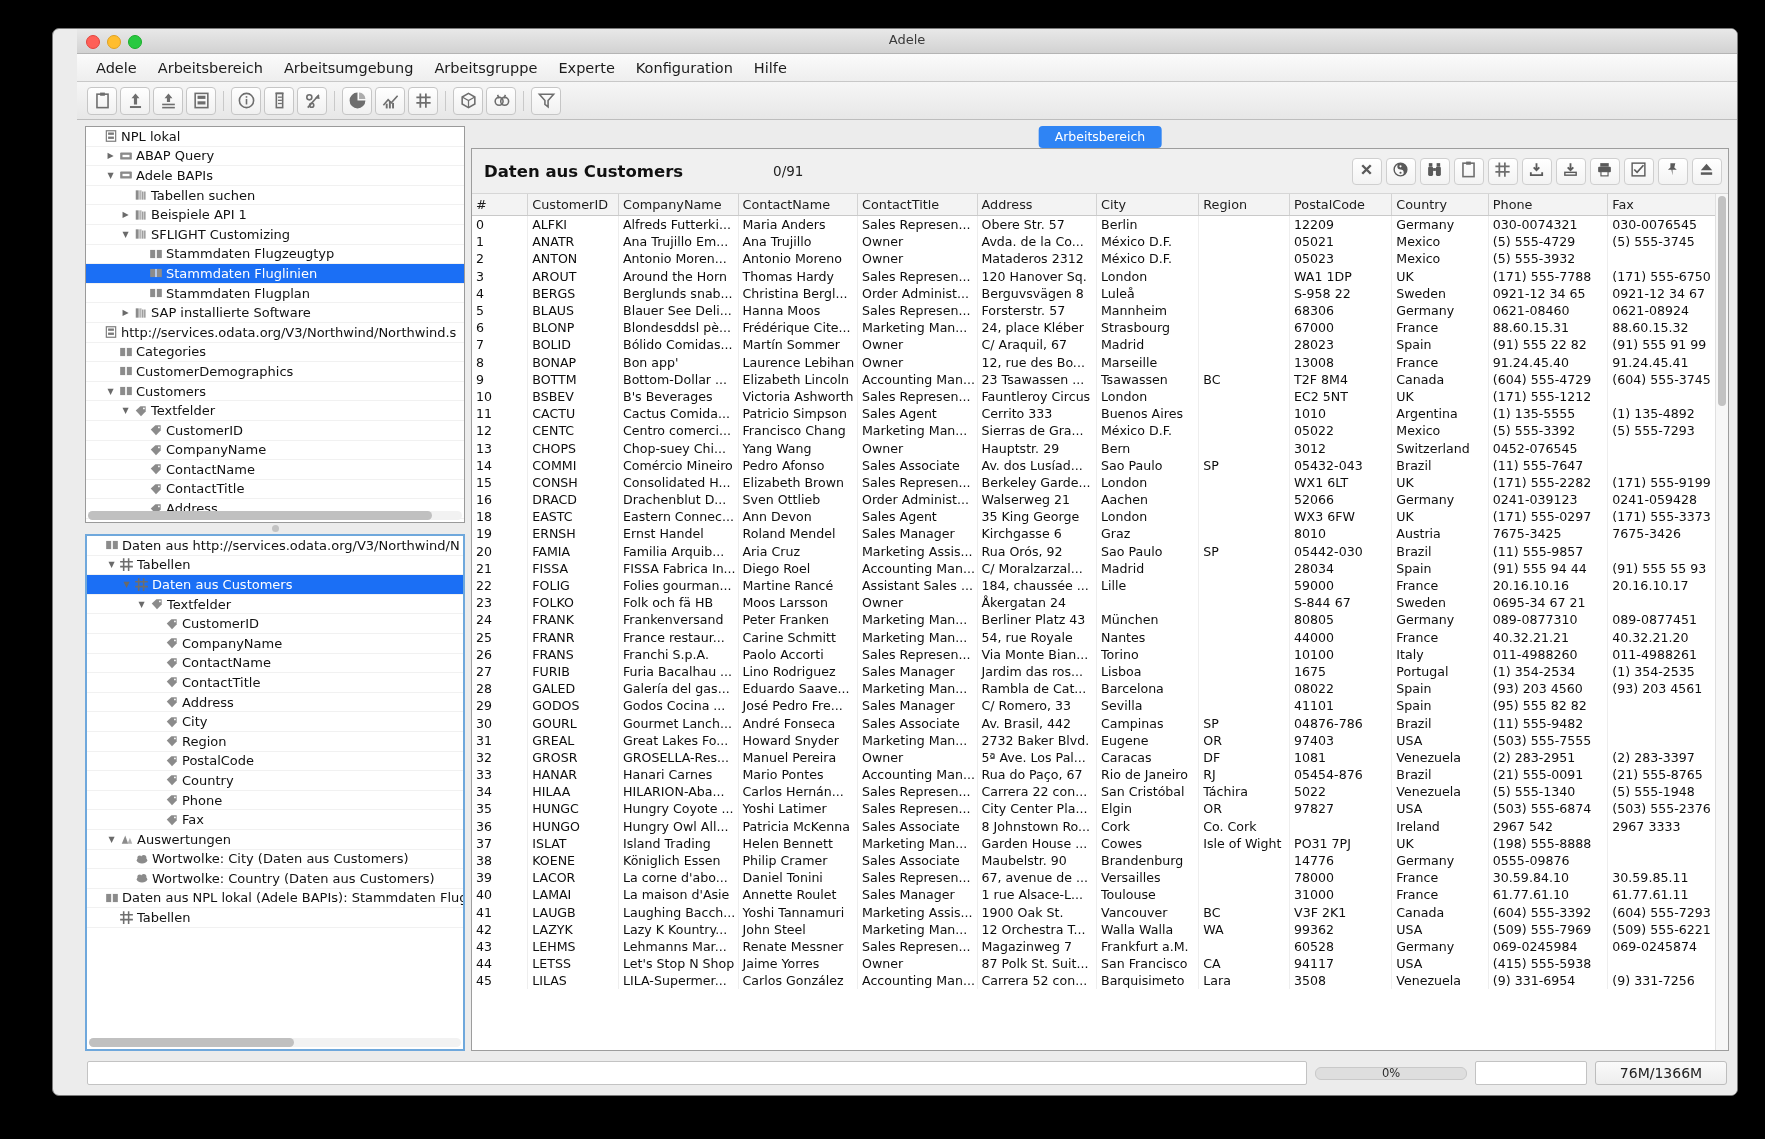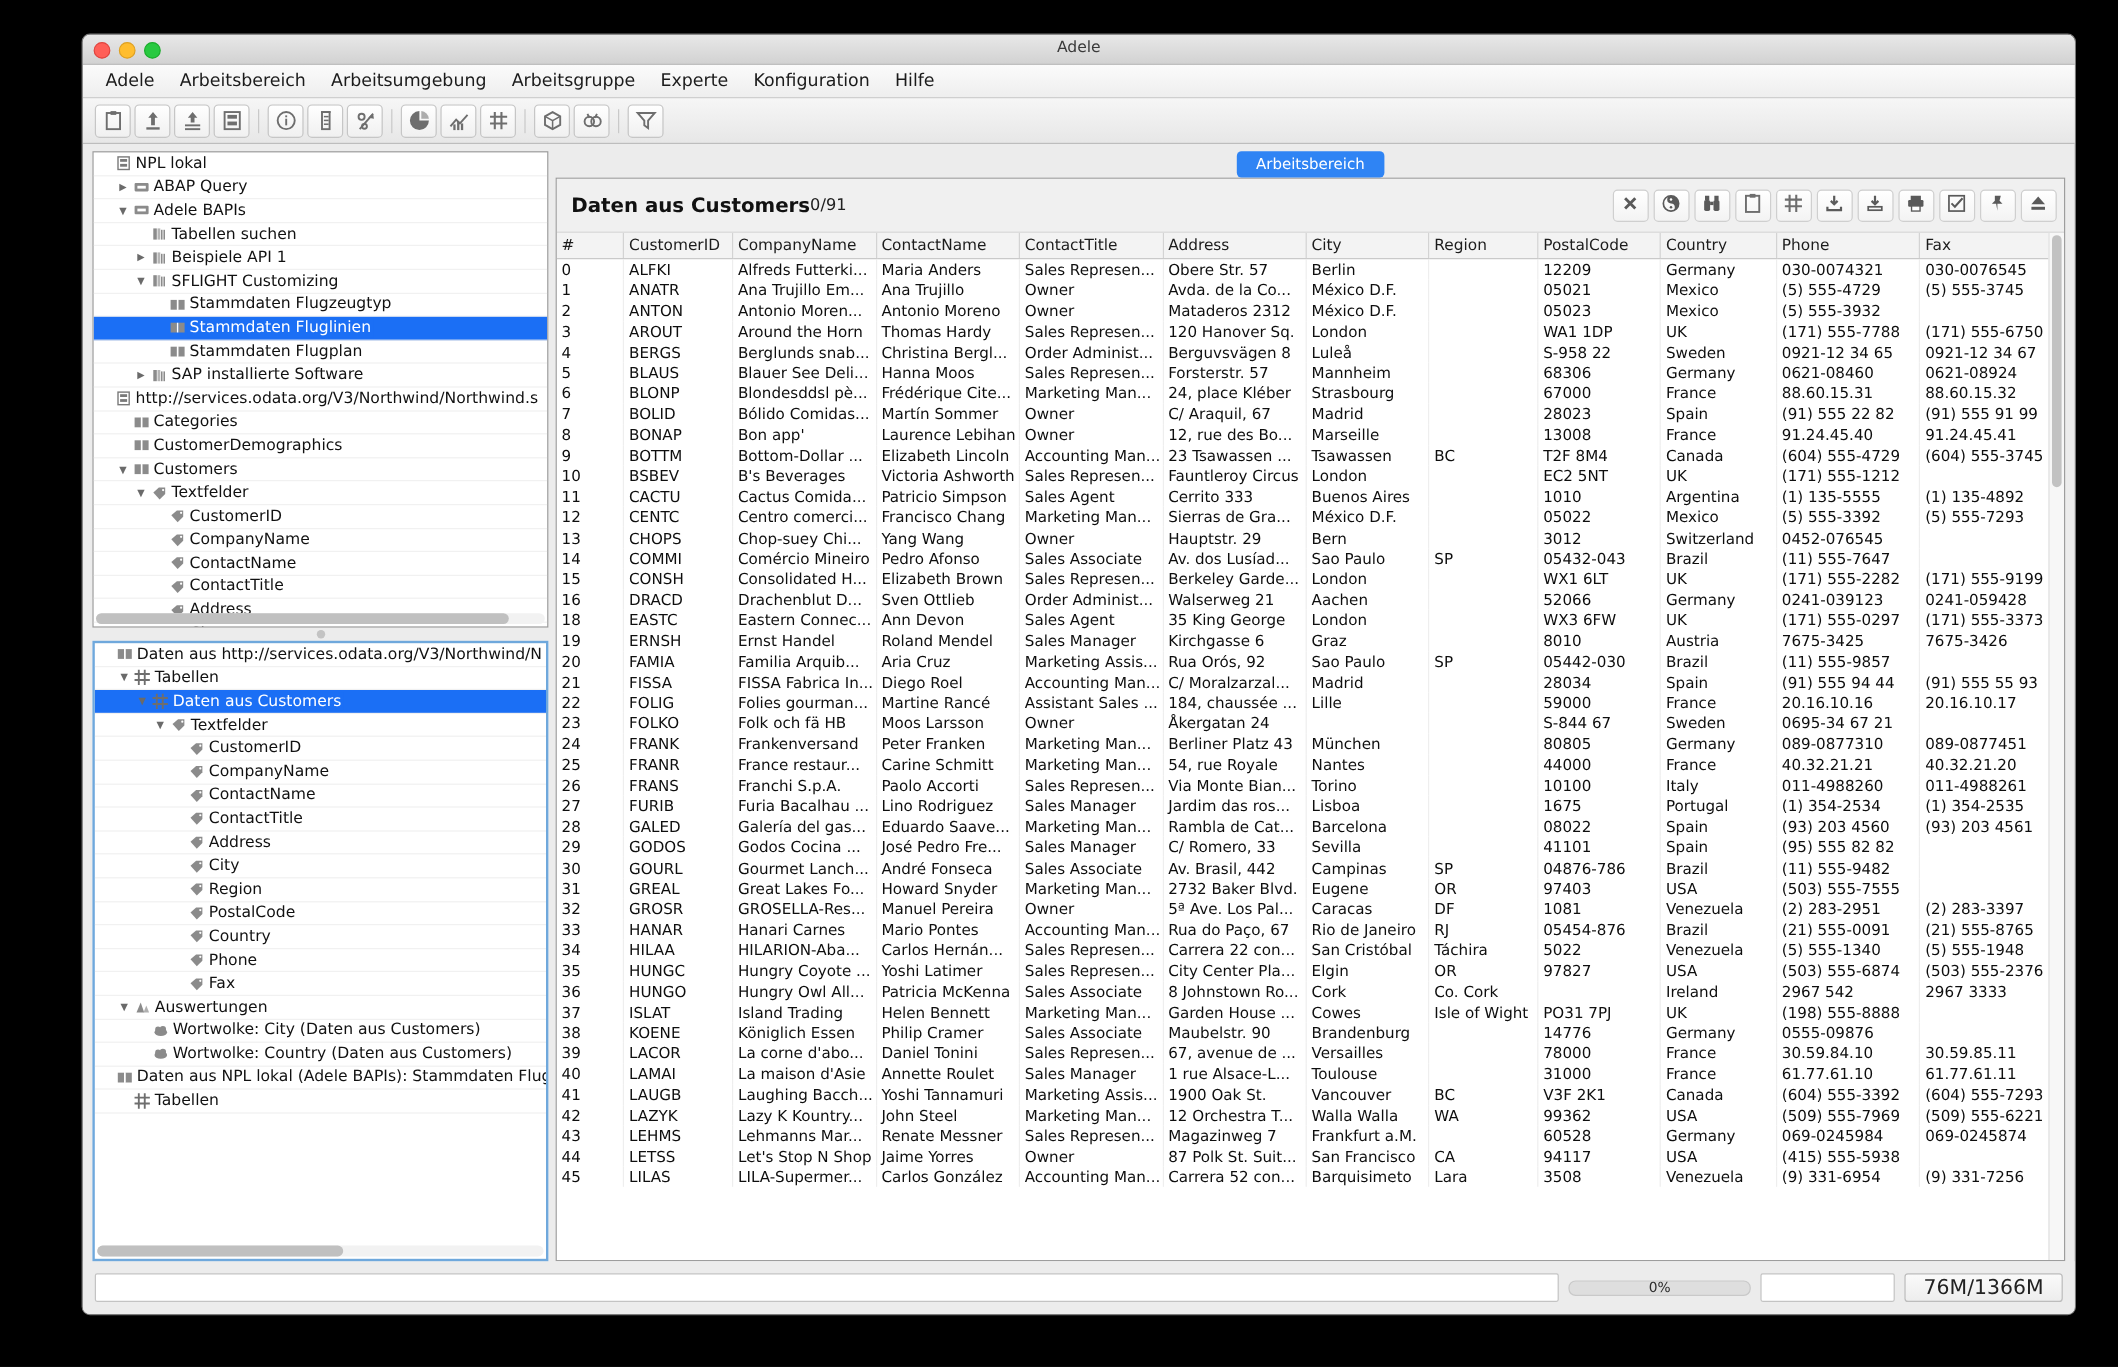--- a/index.html
+++ b/index.html
@@ -1,17 +1,17 @@
 <!DOCTYPE html>
 <html><head>
 <meta charset="utf-8">
 <style>
   html,body{margin:0;padding:0;background:#000;}
   body{width:1765px;height:1139px;font-family:"DejaVu Sans","Liberation Sans",sans-serif;overflow:hidden;}
-  .win{position:absolute;left:68px;top:28px;width:1660px;height:1066px;background:#ececec;border:1px solid #7a7a7a;border-radius:7px;box-shadow:0 6px 26px rgba(0,0,0,.55);overflow:hidden;display:flex;flex-direction:column;}
+  .win{position:absolute;left:52px;top:28px;width:1660px;height:1066px;background:#ececec;border:1px solid #7a7a7a;border-radius:7px;box-shadow:0 6px 26px rgba(0,0,0,.55);overflow:hidden;display:flex;flex-direction:column;padding-left:24px;}
   
   .titlebar{height:24px;background:linear-gradient(#e8e8e8,#d2d2d2);border-bottom:1px solid #b4b4b4;position:relative;flex:0 0 auto;}
   .tb-title{position:absolute;left:0;right:0;top:3px;text-align:center;font-size:13px;color:#3a3a3a;}
   .lights{position:absolute;left:9px;top:6px;display:flex;gap:7px;}
   .light{width:12px;height:12px;border-radius:50%;}
   .l-red{background:#ff5f57;border:1px solid #e0443e;}
   .l-yel{background:#ffbd2e;border:1px solid #dea123;}
   .l-grn{background:#28c940;border:1px solid #1aad2b;}
   
   .menubar{height:27px;background:linear-gradient(#fbfbfb,#eeeeee);border-bottom:1px solid #c8c8c8;display:flex;align-items:center;padding-left:10px;gap:3px;flex:0 0 auto;}
@@ -38,37 +38,37 @@
   .ticon{width:17px;display:inline-flex;justify-content:center;align-items:center;flex:0 0 17px;}
   .hscroll{position:absolute;left:2px;right:2px;bottom:2px;height:9px;background:#f2f2f2;border-radius:5px;}
   .hscroll i{display:block;height:9px;border-radius:5px;background:#c0c0c0;}
   
   .rightcol{flex:1 1 auto;display:flex;flex-direction:column;min-width:0;}
   .ws-tabbar{height:22px;position:relative;flex:0 0 auto;}
   .ws-tab{position:absolute;left:50%;transform:translateX(-50%);top:0;background:#2f84f4;color:#fff;font-size:12.5px;padding:3px 16px 4px;border-radius:4px;}
   .panel{flex:1 1 auto;background:#fff;border:1px solid #9d9d9d;display:flex;flex-direction:column;min-height:0;overflow:hidden;}
   .panel-head{height:44px;background:#f0f0f0;border-bottom:1px solid #d6d6d6;display:flex;align-items:center;padding:0 6px 0 12px;flex:0 0 auto;}
   .panel-title{font-size:16.5px;font-weight:bold;color:#111;}
-  .panel-count{font-size:13.5px;color:#222;}
+  .panel-count{font-size:13.5px;color:#222;margin-left:90px;}
   .panel-tools{margin-left:auto;display:flex;gap:4px;}
   .ptbtn{width:28px;height:25px;border:1px solid #cfcfcf;border-radius:4px;background:linear-gradient(#ffffff,#f3f3f3);display:flex;align-items:center;justify-content:center;}
   table.grid{border-collapse:collapse;width:100%;font-size:12.6px;table-layout:fixed;}
   .gridwrap{flex:1 1 auto;overflow:hidden;position:relative;}
   table.grid th{background:#f3f3f3;border-right:1px solid #d3d3d3;border-bottom:1px solid #c9c9c9;font-weight:normal;text-align:left;color:#1c1c1c;padding:2px 4px;height:17px;font-size:12.8px;}
   table.grid td{border-right:1px solid #eeeeee;padding:1px 4px;height:15.2px;color:#0e0e0e;white-space:nowrap;overflow:hidden;text-overflow:clip;}
   .vscroll{position:absolute;right:0;top:0;bottom:0;width:12px;background:#f7f7f7;border-left:1px solid #e0e0e0;}
   .vscroll i{position:absolute;left:2px;right:2px;top:2px;height:210px;background:#c2c2c2;border-radius:5px;display:block;}
   
   .statusbar{height:44px;display:flex;align-items:center;padding:0 10px;gap:8px;flex:0 0 auto;background:#ececec;}
   .st-field{height:22px;background:#fff;border:1px solid #c3c3c3;border-radius:2px;}
   .st-wide{flex:1 1 auto;}
   .st-small{width:110px;}
   .progress{width:150px;height:11px;border-radius:6px;background:#dedede;border:1px solid #c9c9c9;position:relative;display:flex;align-items:center;justify-content:center;}
   .progress span{font-size:11.5px;color:#2b2b2b;position:relative;top:-0.5px;}
-  .mem{min-width:110px;height:22px;border:1px solid #bdbdbd;border-radius:3px;background:linear-gradient(#fafafa,#ededed);display:flex;align-items:center;justify-content:center;font-size:17px;color:#222;padding:0 10px;}
+  .mem{min-width:110px;height:22px;border:1px solid #bdbdbd;border-radius:3px;background:linear-gradient(#fafafa,#ededed);display:flex;align-items:center;justify-content:center;font-size:14px;color:#222;padding:0 10px;}
 </style>
 </head>
 <body>
 
 <div class="win">
 
   <div class="titlebar">
     <div class="lights">
       <span class="light l-red"></span>
       <span class="light l-yel"></span>

